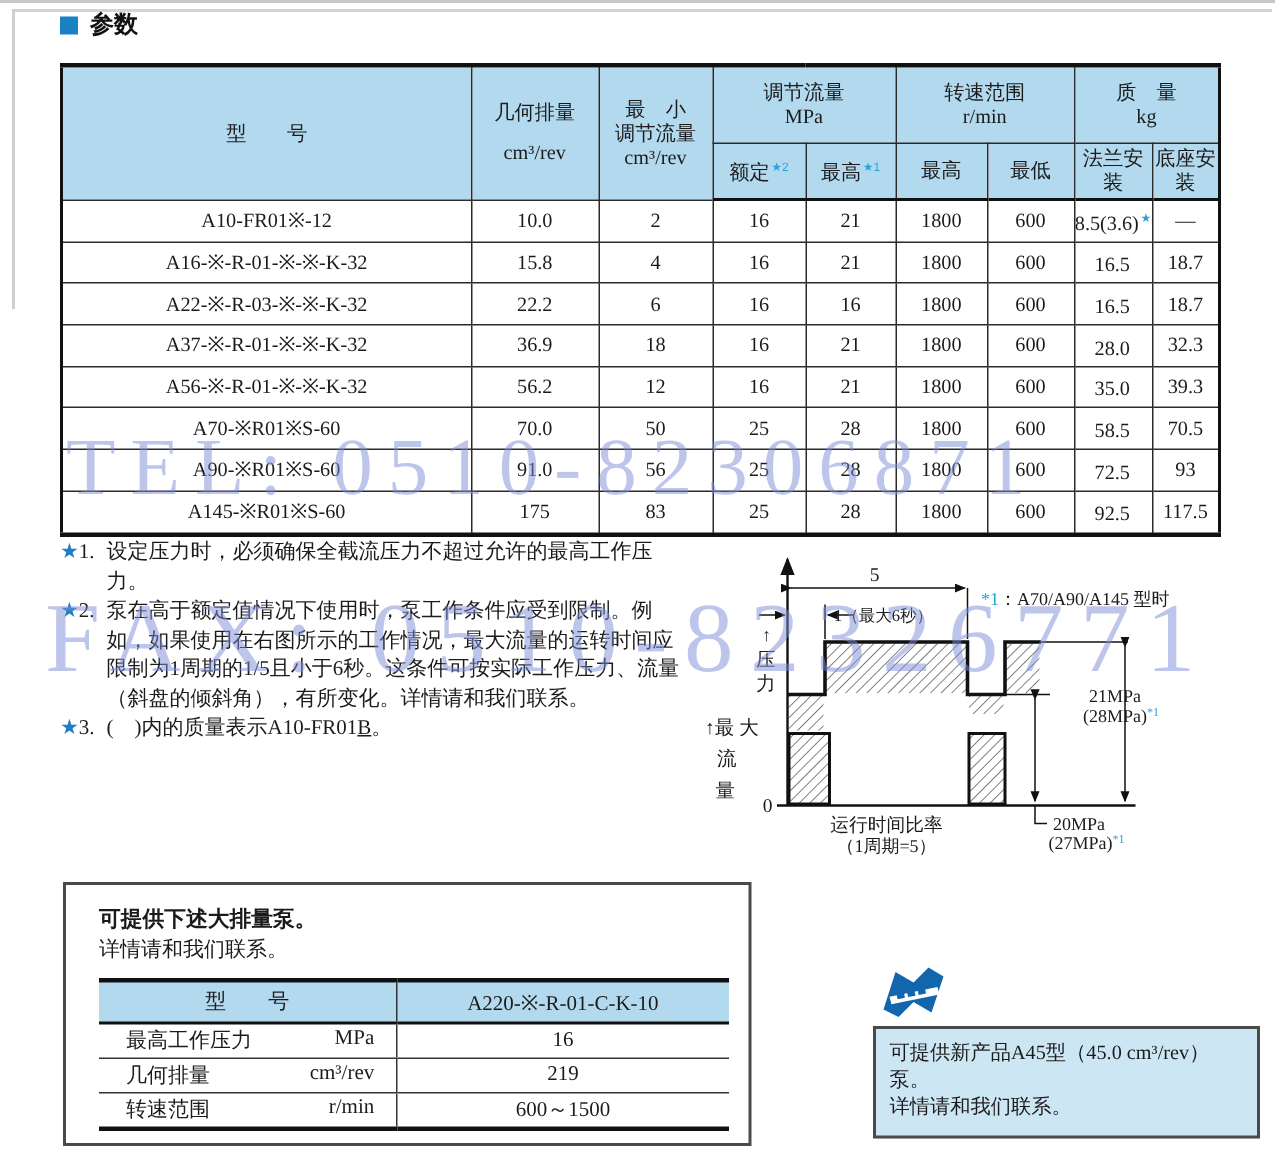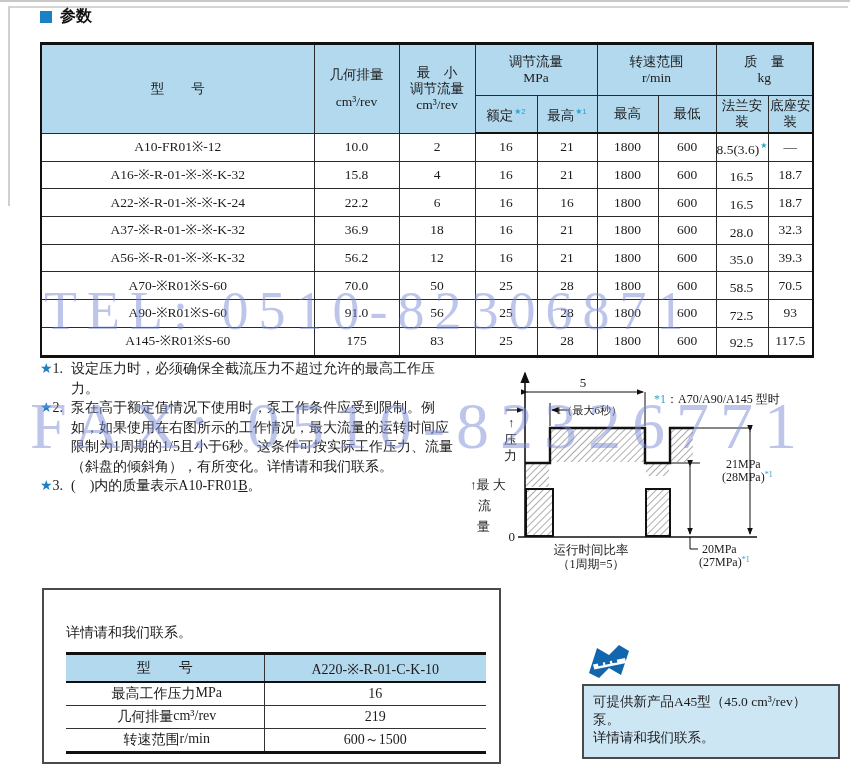--- a/index.html
+++ b/index.html
@@ -49,21 +49,21 @@
   #big-pump-box{position:absolute;left:42px;top:588px;width:459px;height:176px;
                 border:2px solid #4a4a4a;background:#fff;box-sizing:border-box;}
   .bp-title{position:absolute;left:22px;top:13px;font-weight:bold;font-size:14.5px;
             font-family:"Liberation Sans",sans-serif;}
   .bp-sub{position:absolute;left:22px;top:34px;font-size:14px;}
   #bp-table{position:absolute;left:22px;top:62px;width:420px;border-collapse:collapse;table-layout:fixed;}
   #bp-table td{font-size:14px;text-align:center;padding:0;height:22px;border-bottom:1px solid #333;}
   #bp-table tr.bp-head td{background:#b3d9ee;height:26px;border-top:3px solid #111;border-bottom:2px solid #111;}
   #bp-table tr:last-child td{border-bottom:3px solid #111;}
   #bp-table td.bp-val{border-left:1.5px solid #333;}
-  .bp-namecell{display:flex;justify-content:center;padding:0 14px 0 18px;}
+  .bp-namecell{display:flex;justify-content:space-between;padding:0 14px 0 18px;}
 
   
   #logo{position:absolute;left:585px;top:642px;}
 
   
   #new-product-box{position:absolute;left:582px;top:684px;width:258px;height:75px;
                    background:#cde6f4;border:2px solid #4a4a4a;box-sizing:border-box;
                    padding:7px 9px;font-size:13.5px;line-height:18px;color:#1b1b1b;}
 
   
@@ -153,21 +153,21 @@
         <td>15.8</td>
         <td>4</td>
         <td>16</td>
         <td>21</td>
         <td>1800</td>
         <td>600</td>
         <td><span>16.5</span><span class="sup"></span></td>
         <td>18.7</td>
       </tr>
         <tr style="">
-        <td>A22-※-R-01-※-※-K-24</td>
+        <td>A22-※-R-03-※-※-K-32</td>
         <td>22.2</td>
         <td>6</td>
         <td>16</td>
         <td>16</td>
         <td>1800</td>
         <td>600</td>
         <td><span>16.5</span><span class="sup"></span></td>
         <td>18.7</td>
       </tr>
         <tr style="">
@@ -297,20 +297,21 @@
     <text x="726" y="468" font-size="12">21MPa</text>
     <text x="722" y="481" font-size="12"><tspan>(28MPa)</tspan><tspan fill="#2aa3d6" font-size="8" dy="-4">*1</tspan></text>
     <text x="702" y="553" font-size="12">20MPa</text>
     <text x="699" y="566" font-size="12"><tspan>(27MPa)</tspan><tspan fill="#2aa3d6" font-size="8" dy="-4">*1</tspan></text>
   </svg>
 
   <div class="wm" id="wm-tel">TEL: 0510-82306871</div>
   <div class="wm" id="wm-fax">FAX: 0510-82326771</div>
 
   <div id="big-pump-box">
+    <div class="bp-title">可提供下述大排量泵。</div>
     <div class="bp-sub">详情请和我们联系。</div>
     <table id="bp-table">
       <colgroup>
           <col style="width:198px">
           <col style="width:222px">
         </colgroup>
       <tbody>
           <tr class="bp-head">
         <td>型　　号</td>
         <td class="bp-val">A220-※-R-01-C-K-10</td>

